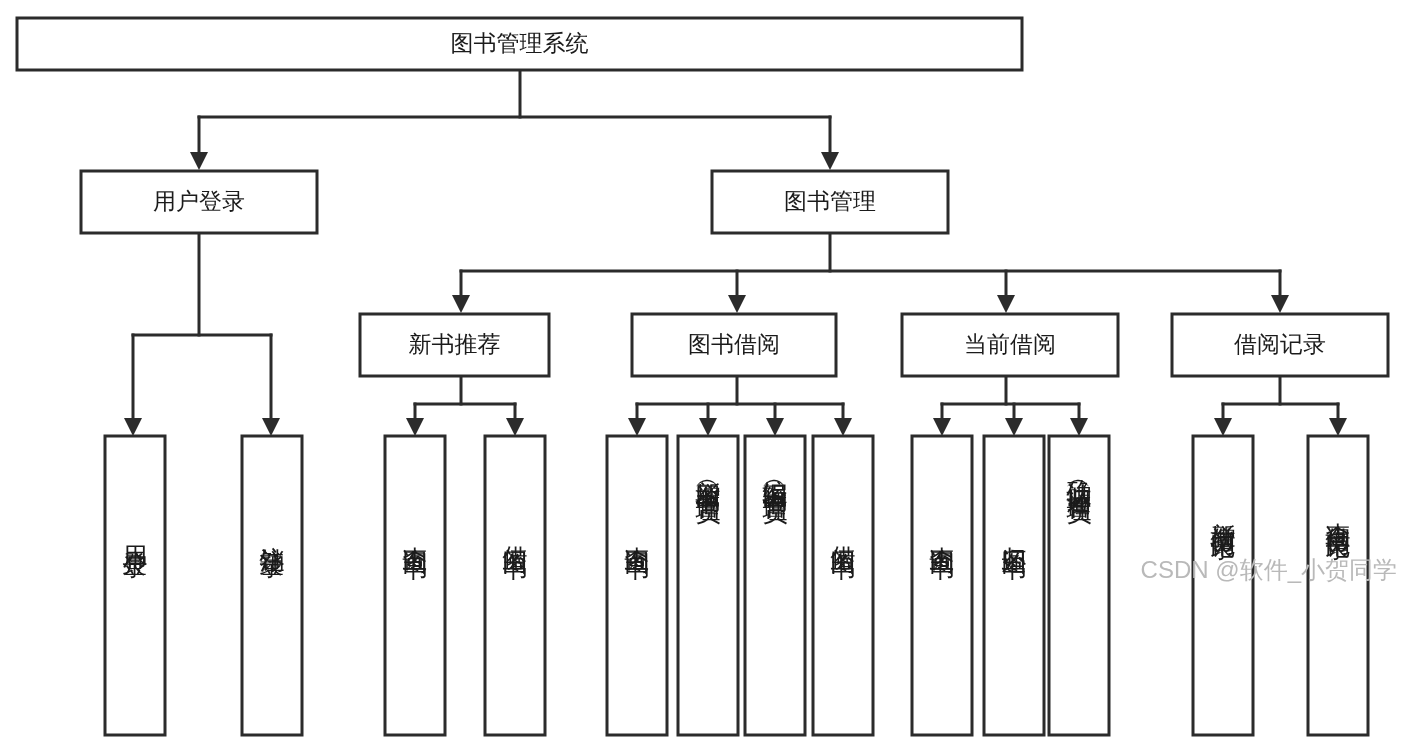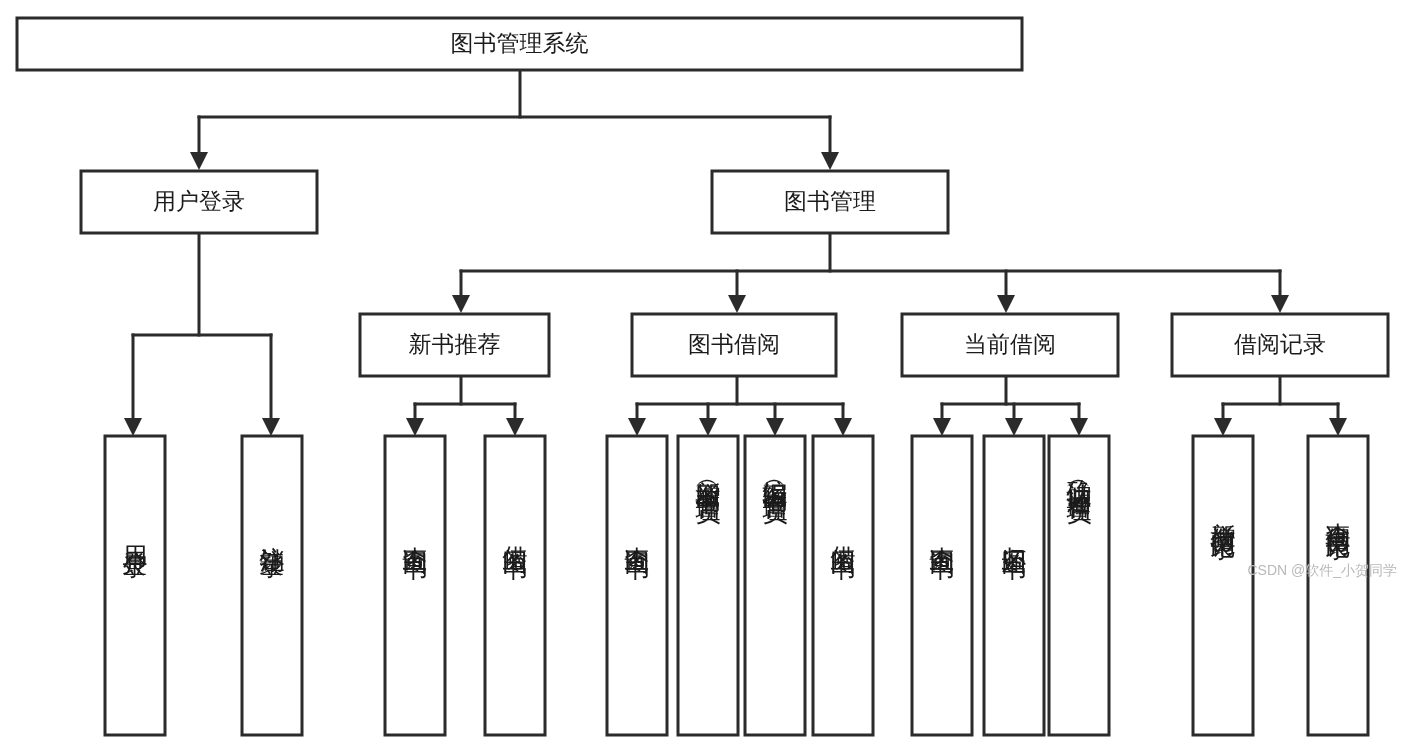--- a/index.html
+++ b/index.html
@@ -25,23 +25,23 @@
     writing-mode:vertical-rl;
     text-orientation:upright;
     font-family:"Liberation Sans","DejaVu Sans",sans-serif;
     font-size:25px;
     line-height:1.0;
     color:#1b1b1b;
     letter-spacing:3px;
     white-space:nowrap;
   }
   .watermark{
-    position:absolute;right:8px;bottom:12px;
+    position:absolute;right:8px;bottom:6px;
     font-family:"Liberation Sans","DejaVu Sans",sans-serif;
-    font-size:14px;color:#b9b9b9;white-space:nowrap;
+    font-size:24px;color:#b9b9b9;white-space:nowrap;
     pointer-events:none;
   }
 </style>
 </head>
 <body>
 
 <div id="stage">
   <svg id="diagram" viewBox="0 0 1405 747">
     <g id="connector-layer">
         <path d="M 520 70 L 520 117" class="conn"></path>

